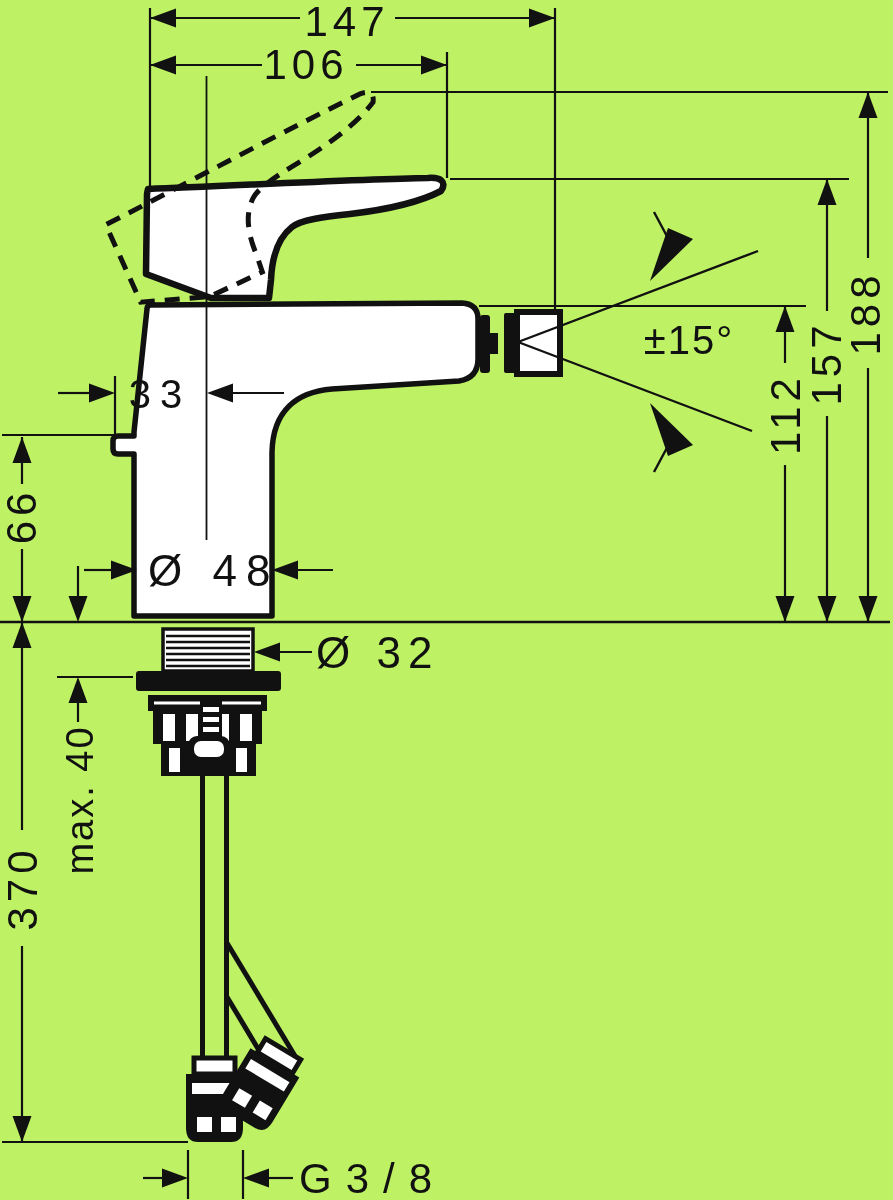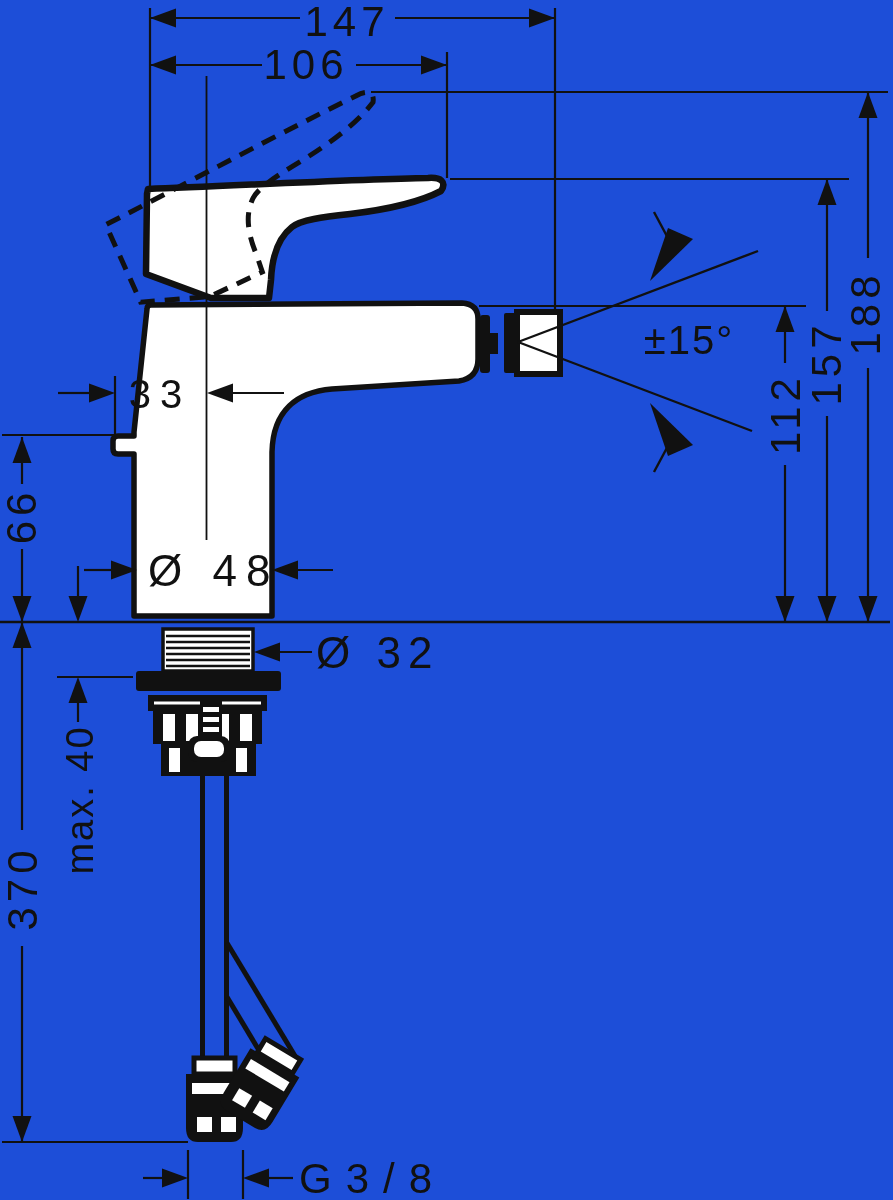--- a/index.html
+++ b/index.html
@@ -1,16 +1,16 @@
 <!DOCTYPE html>
 <html><head>
 <meta charset="utf-8">
 <style>
   html,body{margin:0;padding:0;background:#ffffff;}
-  .stage{position:relative;width:893px;height:1200px;background:#1d4ed8;overflow:hidden;
+  .stage{position:relative;width:893px;height:1200px;background:#bef264;overflow:hidden;
          font-family:"Liberation Sans", sans-serif;}
   svg text{font-family:"Liberation Sans", sans-serif;fill:#111;}
   .dimtxt{font-size:42px;letter-spacing:5px;}
 </style>
 </head>
 <body>
 
 <div class="stage">
 <svg width="893" height="1200" viewBox="0 0 893 1200">
 

